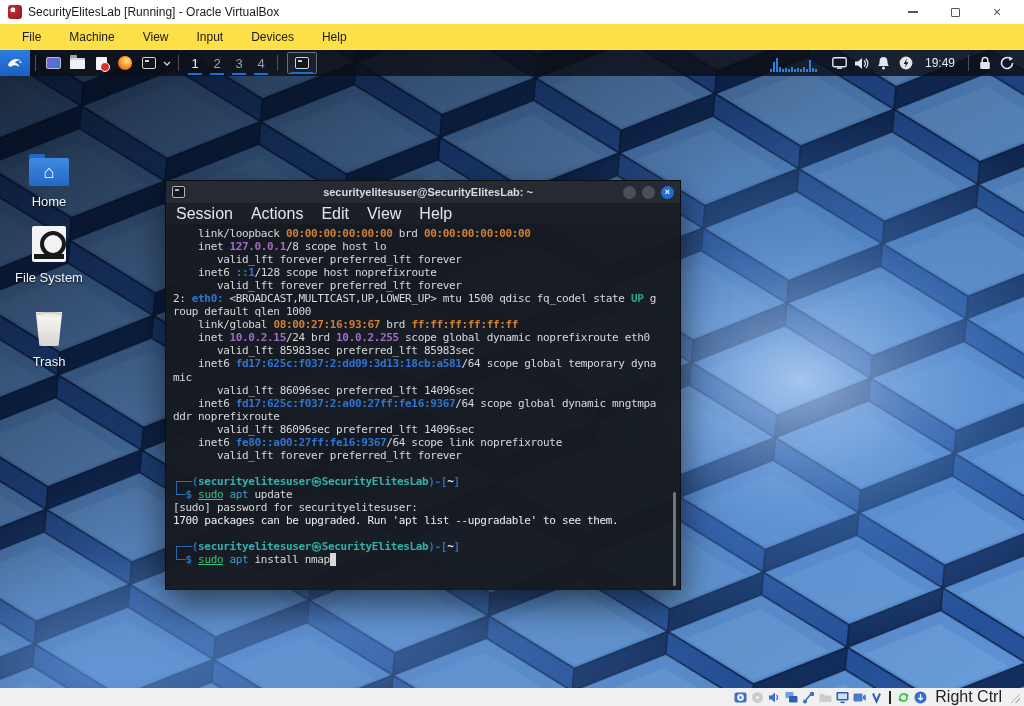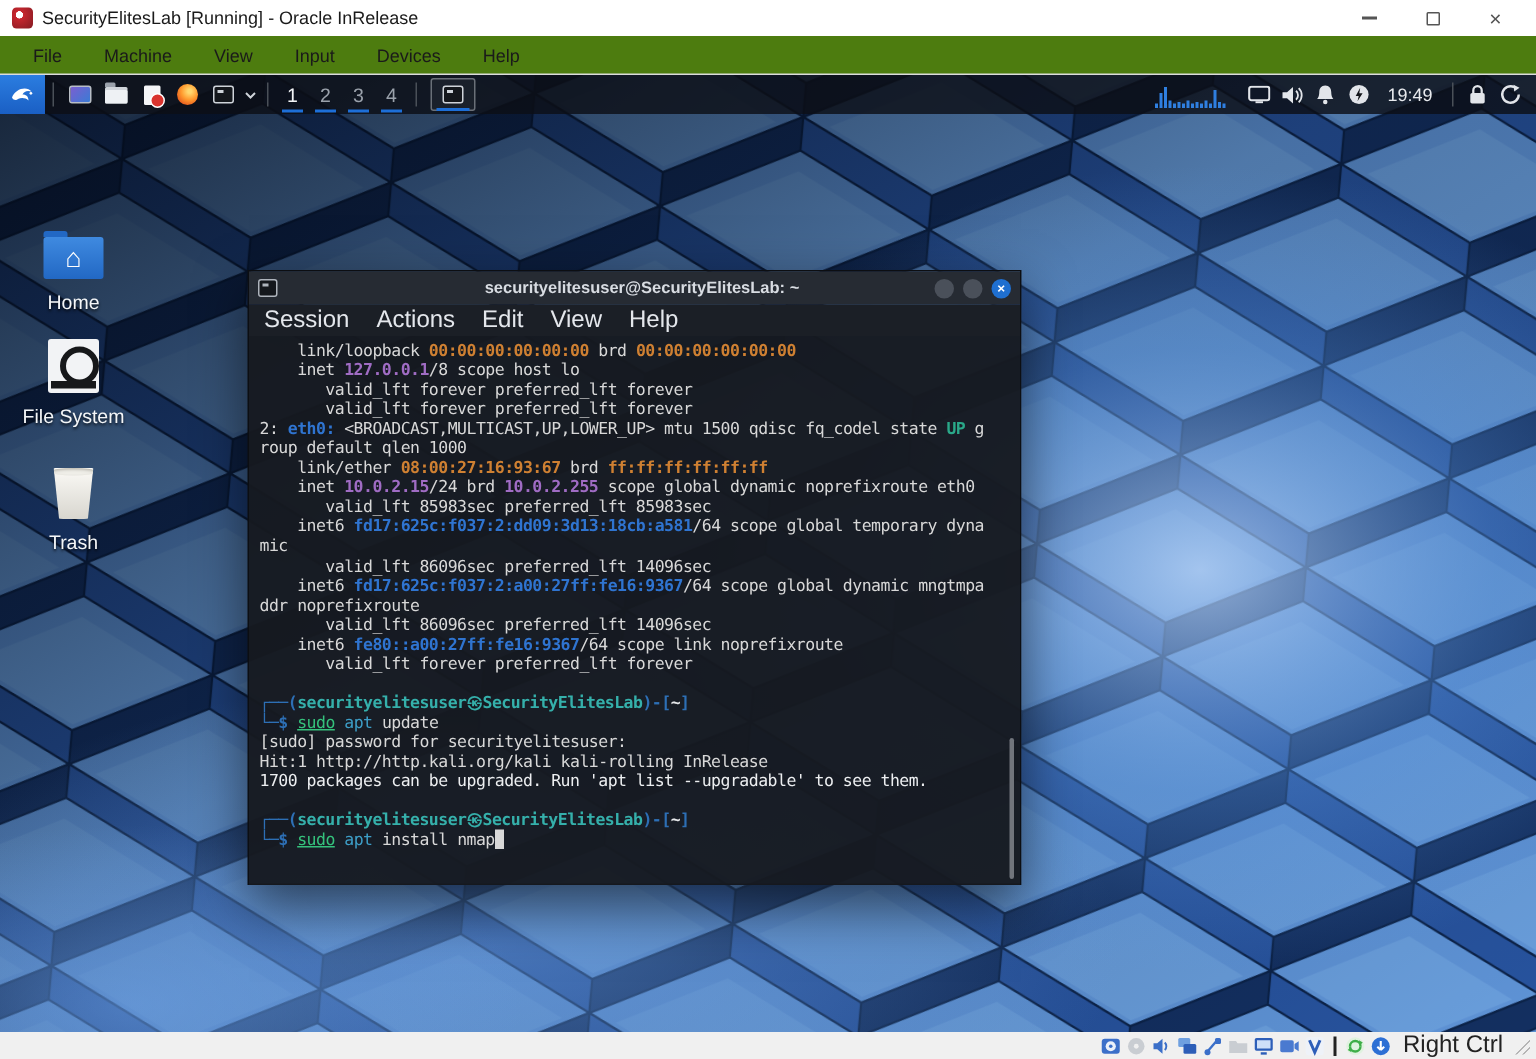--- a/index.html
+++ b/index.html
@@ -10,21 +10,21 @@
   
   .vbox-titlebar { height:24px; background:#ffffff; display:flex; align-items:center; padding:0 6px; flex:0 0 auto; }
   .vbox-app-icon { width:14px; height:14px; border-radius:3px; margin:0 6px 0 2px;
                    background:radial-gradient(circle at 35% 35%, #ffffff 18%, #c6262e 20%, #8f1d24 85%); }
   .vbox-title { font-size:12px; color:#1a1a1a; }
   .vbox-controls { margin-left:auto; display:flex; height:100%; }
   .vbox-ctl { width:42px; height:24px; display:flex; align-items:center; justify-content:center; color:#444; font-size:12px; cursor:default; }
   .ctl-min-glyph { width:10px; height:1.5px; background:#555; }
   .ctl-max-glyph { width:9px; height:9px; border:1.2px solid #555; border-radius:1px; }
   .ctl-close-glyph { font-size:14px; color:#555; line-height:1; }
-  .vbox-menubar { height:26px; background:#4d7c0f; border-bottom:1px solid #dcdcdc; display:flex; align-items:center; padding:0 8px; flex:0 0 auto; }
+  .vbox-menubar { height:26px; background:#fde047; border-bottom:1px solid #dcdcdc; display:flex; align-items:center; padding:0 8px; flex:0 0 auto; }
   .vbox-menu-item { font-size:12px; color:#1a1a1a; padding:4px 14px; }
 
   
   .vm-screen { position:relative; height:638px; flex:0 0 auto; overflow:hidden; background:#0a1830; }
   .wallpaper { position:absolute; inset:0; }
 
   
   .kali-panel { position:absolute; left:0; top:0; width:100%; height:26px;
                 background:rgba(12,15,22,0.82); display:flex; align-items:stretch; z-index:5; }
   .panel-left, .panel-right { display:flex; align-items:center; }
@@ -93,21 +93,21 @@
   .sb-grip { width:10px; height:12px; background:
       linear-gradient(135deg, transparent 55%, #b5b5b5 55%, #b5b5b5 62%, transparent 62%, transparent 75%, #b5b5b5 75%, #b5b5b5 82%, transparent 82%); }
 </style>
 </head>
 <body>
 
 <div class="app">
 
   <div class="vbox-titlebar">
     <div class="vbox-app-icon"></div>
-    <span class="vbox-title">SecurityElitesLab [Running] - Oracle InRelease</span>
+    <span class="vbox-title">SecurityElitesLab [Running] - Oracle VirtualBox</span>
     <div class="vbox-controls">
       <div class="vbox-ctl">
           <div class="ctl-min-glyph"></div>
         </div>
       <div class="vbox-ctl">
           <div class="ctl-max-glyph"></div>
         </div>
       <div class="vbox-ctl">
           <span class="ctl-close-glyph">×</span>
         </div>
@@ -307,39 +307,39 @@
         <span class="t-menu-item">Actions</span>
         <span class="t-menu-item">Edit</span>
         <span class="t-menu-item">View</span>
         <span class="t-menu-item">Help</span>
       </div>
       <div class="t-content" id="term-out">
         <div class="t-scrollthumb"></div>
           <div class="tline"><span style="color: rgb(216, 216, 216);">    link/loopback </span><span style="color: rgb(207, 128, 50); font-weight: bold;">00:00:00:00:00:00</span><span style="color: rgb(216, 216, 216);"> brd </span><span style="color: rgb(207, 128, 50); font-weight: bold;">00:00:00:00:00:00</span></div>
           <div class="tline"><span style="color: rgb(216, 216, 216);">    inet </span><span style="color: rgb(160, 108, 196); font-weight: bold;">127.0.0.1</span><span style="color: rgb(216, 216, 216);">/8 scope host lo</span></div>
           <div class="tline"><span style="color: rgb(216, 216, 216);">       valid_lft forever preferred_lft forever</span></div>
+          <div class="tline"><span style="color: rgb(216, 216, 216);">    inet6 </span><span style="color: rgb(47, 116, 208); font-weight: bold;">::1</span><span style="color: rgb(216, 216, 216);">/128 scope host noprefixroute</span></div>
           <div class="tline"><span style="color: rgb(216, 216, 216);">       valid_lft forever preferred_lft forever</span></div>
           <div class="tline"><span style="color: rgb(216, 216, 216);">2: </span><span style="color: rgb(47, 116, 208); font-weight: bold;">eth0:</span><span style="color: rgb(216, 216, 216);"> &lt;BROADCAST,MULTICAST,UP,LOWER_UP&gt; mtu 1500 qdisc fq_codel state </span><span style="color: rgb(42, 168, 137); font-weight: bold;">UP</span><span style="color: rgb(216, 216, 216);"> g</span></div>
           <div class="tline"><span style="color: rgb(216, 216, 216);">roup default qlen 1000</span></div>
-          <div class="tline"><span style="color: rgb(216, 216, 216);">    link/ether </span><span style="color: rgb(207, 128, 50); font-weight: bold;">08:00:27:16:93:67</span><span style="color: rgb(216, 216, 216);"> brd </span><span style="color: rgb(207, 128, 50); font-weight: bold;">ff:ff:ff:ff:ff:ff</span></div>
+          <div class="tline"><span style="color: rgb(216, 216, 216);">    link/global </span><span style="color: rgb(207, 128, 50); font-weight: bold;">08:00:27:16:93:67</span><span style="color: rgb(216, 216, 216);"> brd </span><span style="color: rgb(207, 128, 50); font-weight: bold;">ff:ff:ff:ff:ff:ff</span></div>
           <div class="tline"><span style="color: rgb(216, 216, 216);">    inet </span><span style="color: rgb(160, 108, 196); font-weight: bold;">10.0.2.15</span><span style="color: rgb(216, 216, 216);">/24 brd </span><span style="color: rgb(160, 108, 196); font-weight: bold;">10.0.2.255</span><span style="color: rgb(216, 216, 216);"> scope global dynamic noprefixroute eth0</span></div>
           <div class="tline"><span style="color: rgb(216, 216, 216);">       valid_lft 85983sec preferred_lft 85983sec</span></div>
           <div class="tline"><span style="color: rgb(216, 216, 216);">    inet6 </span><span style="color: rgb(47, 116, 208); font-weight: bold;">fd17:625c:f037:2:dd09:3d13:18cb:a581</span><span style="color: rgb(216, 216, 216);">/64 scope global temporary dyna</span></div>
           <div class="tline"><span style="color: rgb(216, 216, 216);">mic</span></div>
           <div class="tline"><span style="color: rgb(216, 216, 216);">       valid_lft 86096sec preferred_lft 14096sec</span></div>
           <div class="tline"><span style="color: rgb(216, 216, 216);">    inet6 </span><span style="color: rgb(47, 116, 208); font-weight: bold;">fd17:625c:f037:2:a00:27ff:fe16:9367</span><span style="color: rgb(216, 216, 216);">/64 scope global dynamic mngtmpa</span></div>
           <div class="tline"><span style="color: rgb(216, 216, 216);">ddr noprefixroute</span></div>
           <div class="tline"><span style="color: rgb(216, 216, 216);">       valid_lft 86096sec preferred_lft 14096sec</span></div>
           <div class="tline"><span style="color: rgb(216, 216, 216);">    inet6 </span><span style="color: rgb(47, 116, 208); font-weight: bold;">fe80::a00:27ff:fe16:9367</span><span style="color: rgb(216, 216, 216);">/64 scope link noprefixroute</span></div>
           <div class="tline"><span style="color: rgb(216, 216, 216);">       valid_lft forever preferred_lft forever</span></div>
           <div class="tline"><span style="color: rgb(216, 216, 216);"></span></div>
           <div class="tline"><span style="color: rgb(45, 111, 181); font-weight: bold;">┌──(</span><span style="color: rgb(53, 176, 171); font-weight: bold;">securityelitesuser㉿SecurityElitesLab</span><span style="color: rgb(45, 111, 181); font-weight: bold;">)-[</span><span style="color: rgb(230, 232, 234); font-weight: bold;">~</span><span style="color: rgb(45, 111, 181); font-weight: bold;">]</span></div>
           <div class="tline"><span style="color: rgb(45, 111, 181); font-weight: bold;">└─</span><span style="color: rgb(45, 111, 181); font-weight: bold;">$</span><span style="color: rgb(216, 216, 216);"> </span><span style="color: rgb(53, 194, 124); text-decoration: underline;">sudo</span><span style="color: rgb(216, 216, 216);"> </span><span style="color: rgb(61, 158, 199);">apt</span><span style="color: rgb(216, 216, 216);"> update</span></div>
           <div class="tline"><span style="color: rgb(216, 216, 216);">[sudo] password for securityelitesuser:</span></div>
-          <div class="tline"><span style="color: rgb(216, 216, 216);">Hit:1 http://http.kali.org/kali kali-rolling InRelease</span></div>
           <div class="tline"><span style="color: rgb(236, 238, 240); font-weight: normal;">1700 packages can be upgraded. Run 'apt list --upgradable' to see them.</span></div>
           <div class="tline"><span style="color: rgb(216, 216, 216);"></span></div>
           <div class="tline"><span style="color: rgb(45, 111, 181); font-weight: bold;">┌──(</span><span style="color: rgb(53, 176, 171); font-weight: bold;">securityelitesuser㉿SecurityElitesLab</span><span style="color: rgb(45, 111, 181); font-weight: bold;">)-[</span><span style="color: rgb(230, 232, 234); font-weight: bold;">~</span><span style="color: rgb(45, 111, 181); font-weight: bold;">]</span></div>
           <div class="tline"><span style="color: rgb(45, 111, 181); font-weight: bold;">└─</span><span style="color: rgb(45, 111, 181); font-weight: bold;">$</span><span style="color: rgb(216, 216, 216);"> </span><span style="color: rgb(53, 194, 124); text-decoration: underline;">sudo</span><span style="color: rgb(216, 216, 216);"> </span><span style="color: rgb(61, 158, 199);">apt</span><span style="color: rgb(216, 216, 216);"> install nmap</span><span style="color: rgb(21, 24, 30); background: rgb(216, 216, 216);"> </span></div>
         </div>
     </div>
 
   </div>
 
   <div class="vbox-statusbar">

